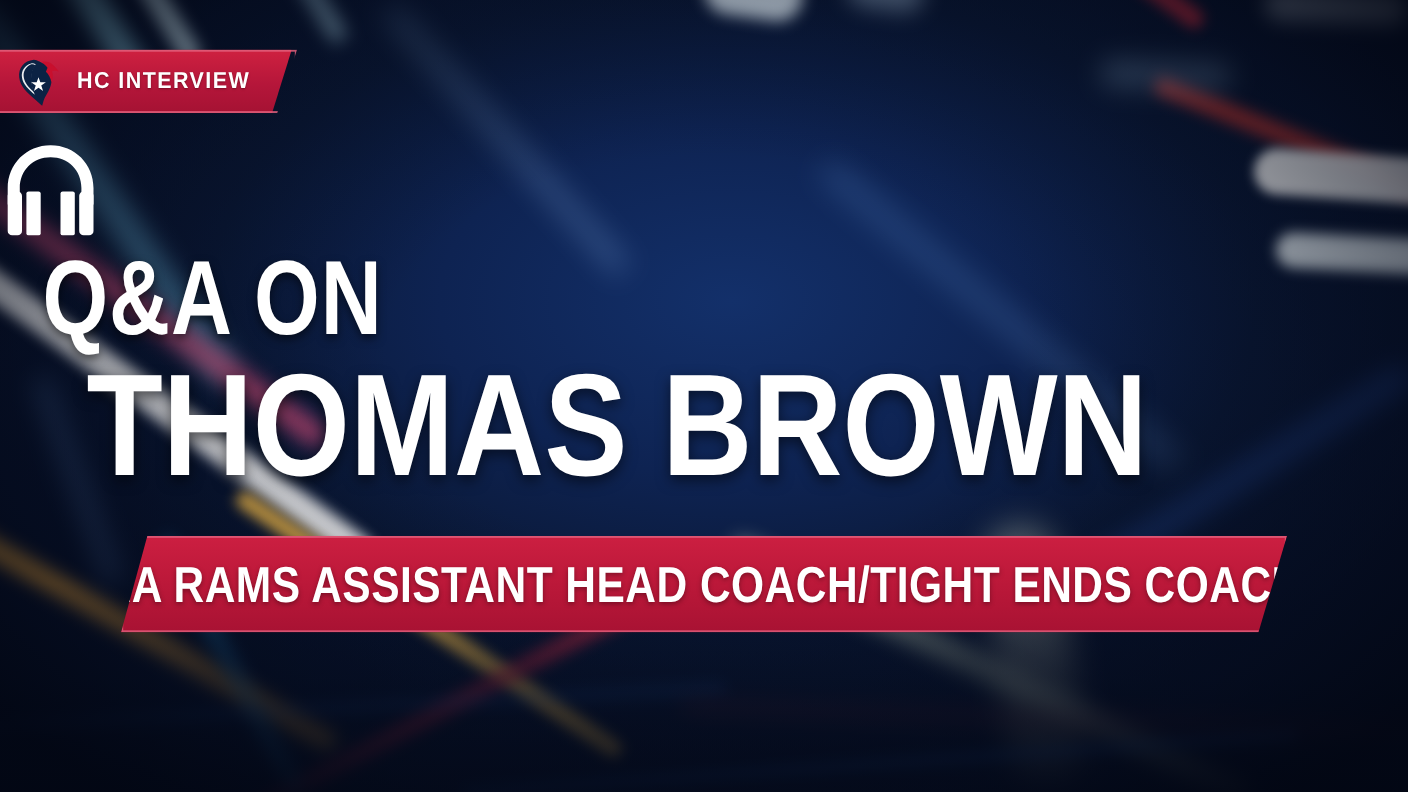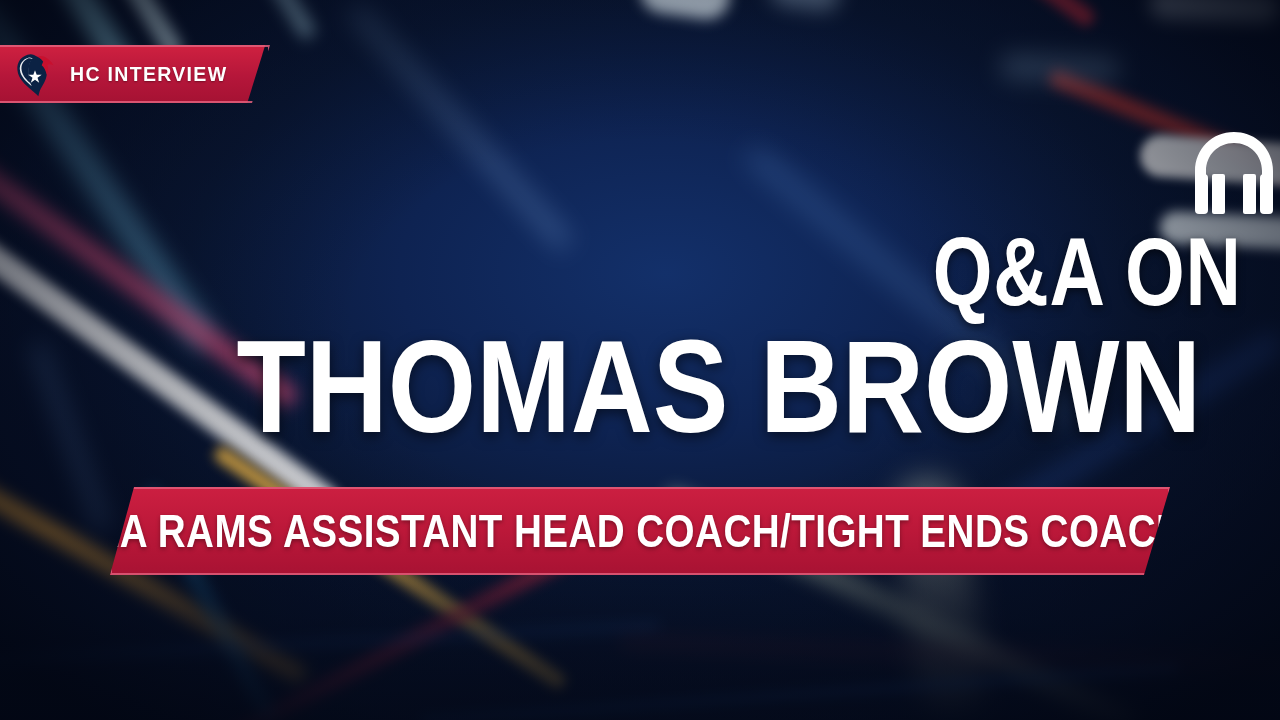--- a/index.html
+++ b/index.html
@@ -77,21 +77,21 @@
   .badge-label{
     color:#fff; font-size:21px; font-weight:700; letter-spacing:1.4px;
     font-family:"Liberation Sans", sans-serif;
     transform:scaleX(.93); transform-origin:left center;
     text-shadow:0 1px 2px rgba(0,0,0,.35);
   }
 
   
   .center{
     position:absolute; left:0; right:0; top:0;
-    display:flex; flex-direction:column; align-items:flex-end;
+    display:flex; flex-direction:column; align-items:flex-start;
   }
   .headphones{ margin-top:130px; width:92px; height:84px; }
 
   .kicker{
     margin-top:14px;
     color:#fff; font-weight:700; font-size:96px; line-height:.92;
     letter-spacing:1px;
     font-family:"Liberation Sans Narrow","Liberation Sans", sans-serif;
     transform:scaleX(.80); transform-origin:center top;
     text-shadow:0 3px 10px rgba(0,0,0,.55);

